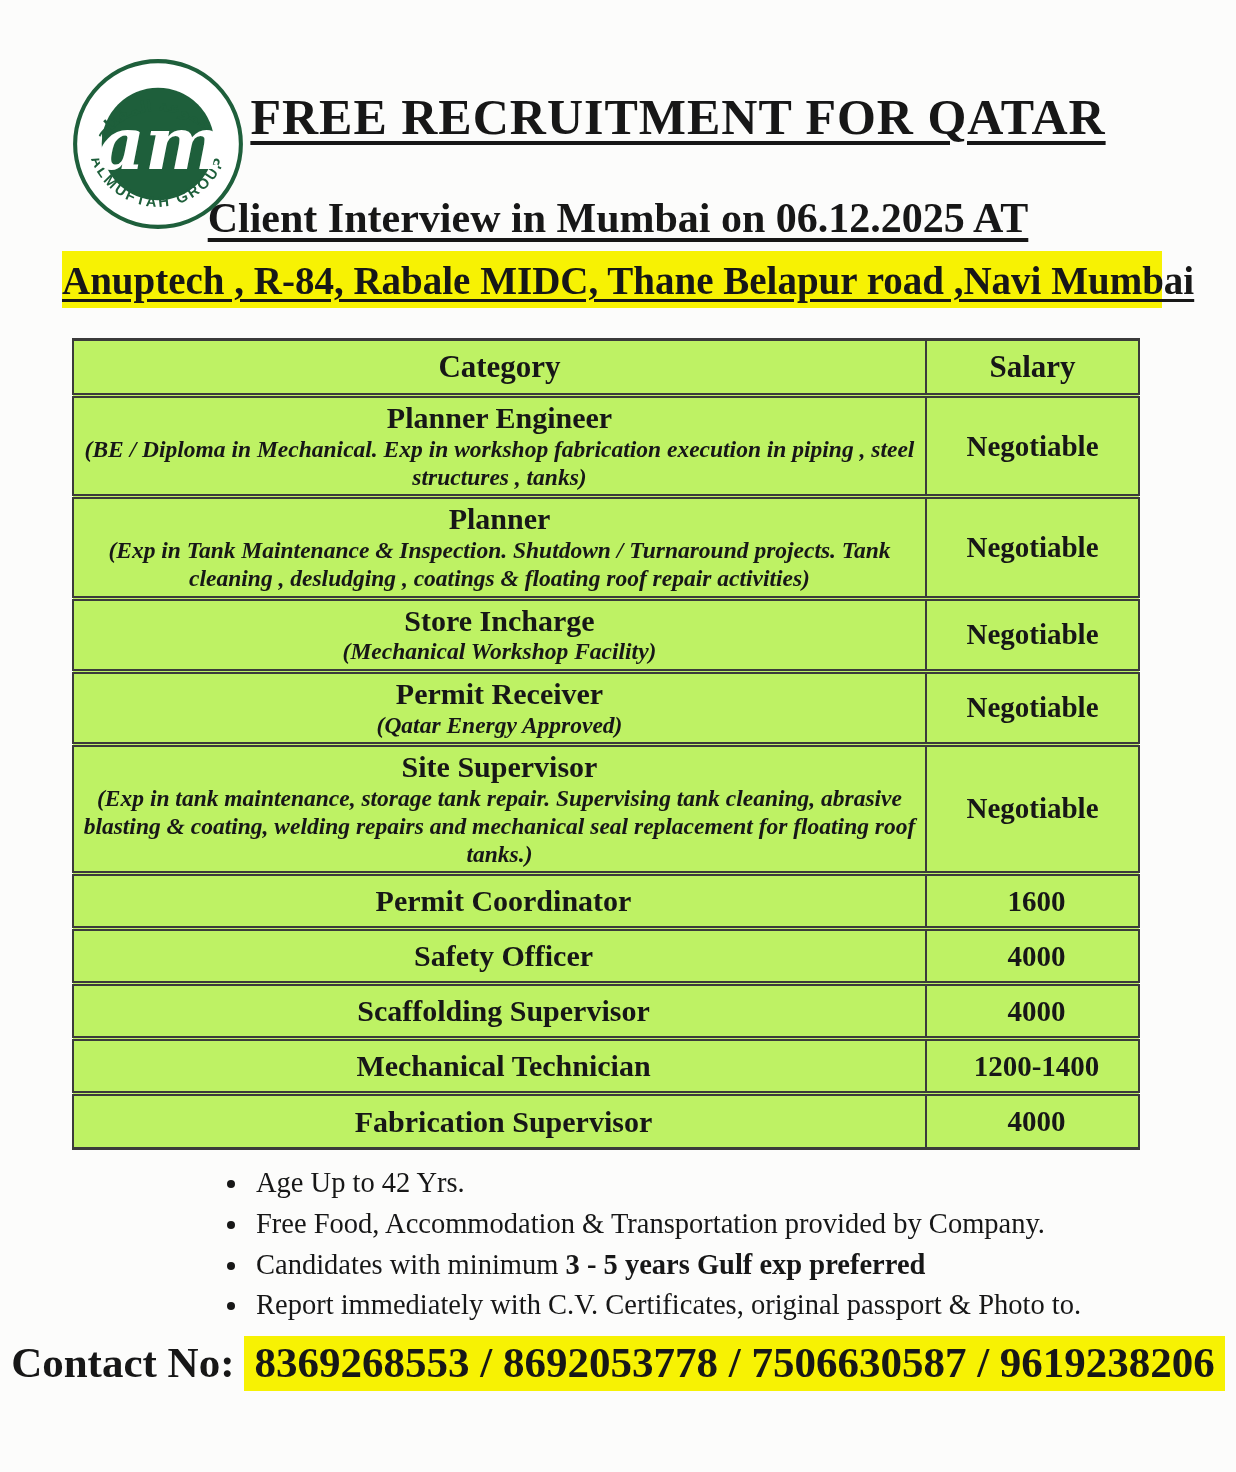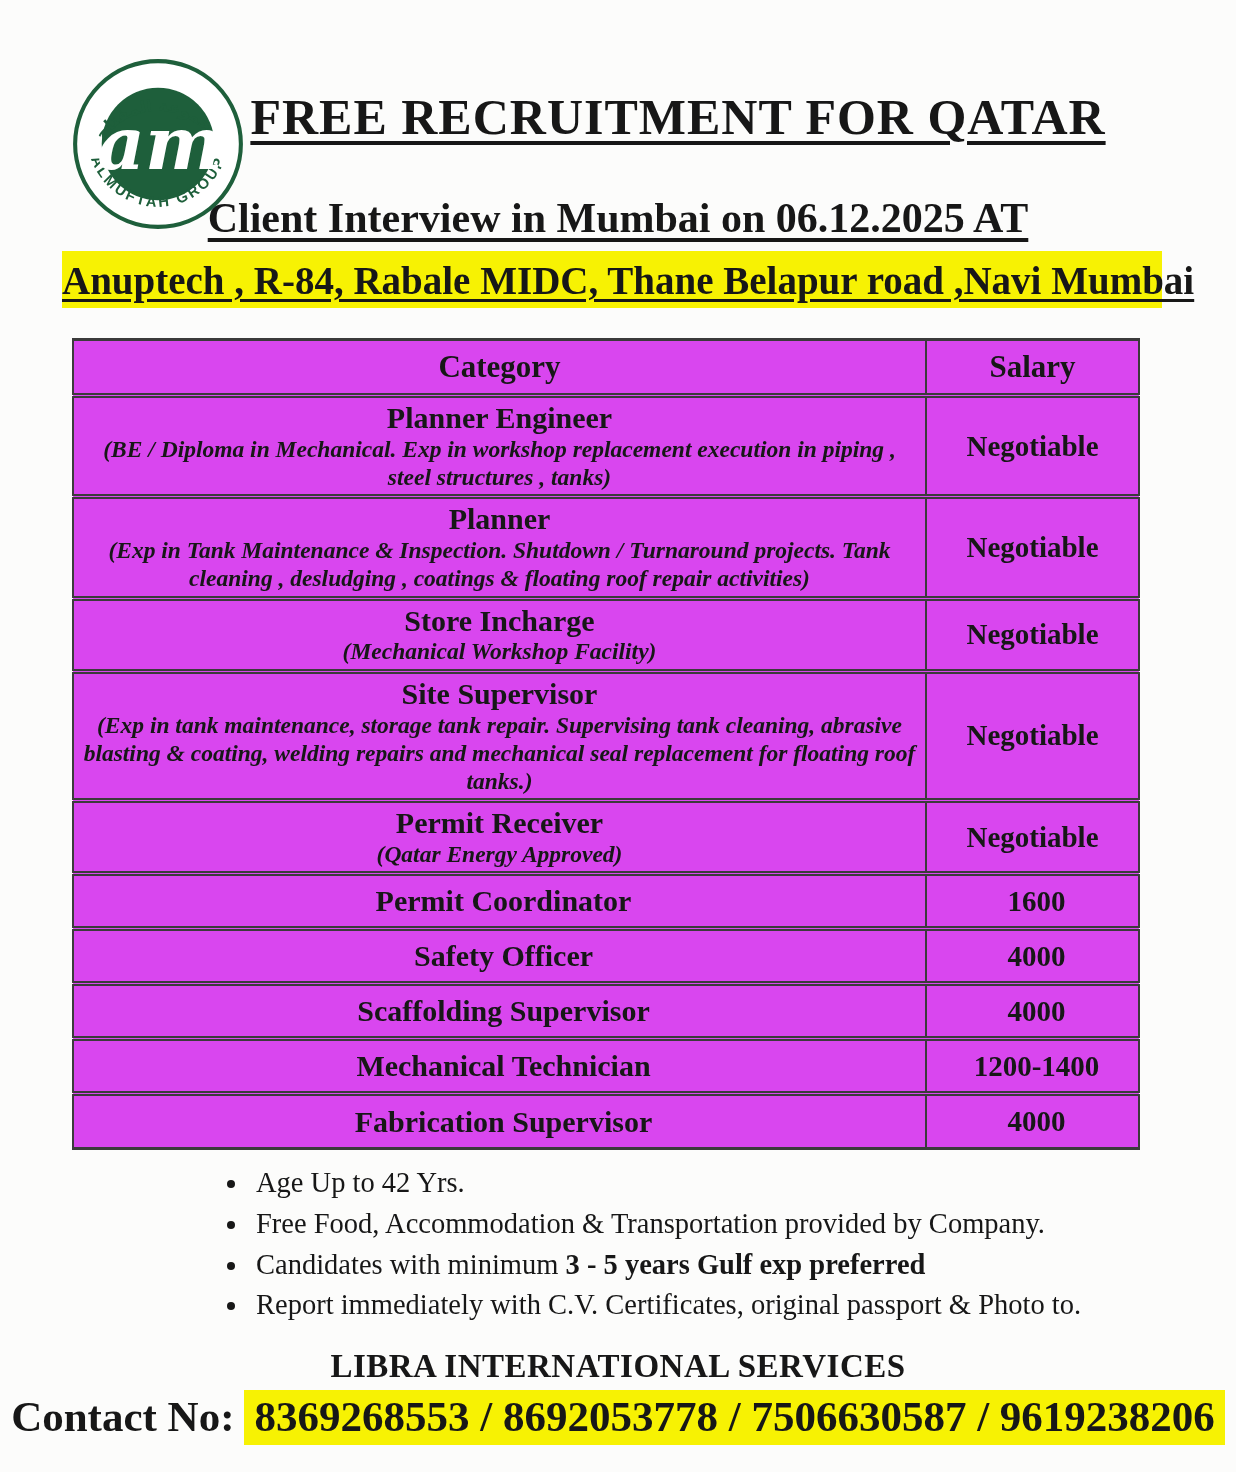--- a/index.html
+++ b/index.html
@@ -62,21 +62,21 @@
   }
   table.jobs col.c-cat { width: 853px; }
   table.jobs col.c-sal { width: 213px; }
   table.jobs th, table.jobs td {
     border: 2px solid #3b3b3b;
     border-top: 5px double #3b3b3b;
     border-bottom: 5px double #3b3b3b;
     vertical-align: middle;
     text-align: center;
     padding: 3px 8px;
-    background: #d946ef;
+    background: #bef264;
   }
   table.jobs tr:first-child th { border-top: 3px solid #3b3b3b; }
   table.jobs tr:last-child td { border-bottom: 3px solid #3b3b3b; }
   th.h-cell { font-size: 31px; font-weight: bold; height: 56px; }
   .job-title { font-size: 30px; font-weight: bold; line-height: 1.13; }
   .job-desc  { font-size: 23.5px; font-style: italic; font-weight: 600; line-height: 1.2; }
   .job-desc:empty { display: none; }
   td.salary-cell { font-size: 29px; font-weight: bold; }
   tr.simple td { height: 55px; padding-left: 16px; }
 
@@ -138,49 +138,49 @@
         <col class="c-sal">
       </colgroup>
     <tbody>
         <tr>
       <th class="h-cell">Category</th>
       <th class="h-cell">Salary</th>
     </tr>
     <tr>
       <td>
         <div class="job-title">Planner Engineer</div>
-        <div class="job-desc">(BE / Diploma in Mechanical. Exp in workshop replacement execution in piping , steel structures , tanks)</div>
+        <div class="job-desc">(BE / Diploma in Mechanical. Exp in workshop fabrication execution in piping , steel structures , tanks)</div>
       </td>
       <td class="salary-cell">Negotiable</td>
     </tr>
     <tr>
       <td>
         <div class="job-title">Planner</div>
         <div class="job-desc">(Exp in Tank Maintenance &amp; Inspection. Shutdown / Turnaround projects. Tank cleaning , desludging , coatings &amp; floating roof repair activities)</div>
       </td>
       <td class="salary-cell">Negotiable</td>
     </tr>
     <tr>
       <td>
         <div class="job-title">Store Incharge</div>
         <div class="job-desc">(Mechanical Workshop Facility)</div>
       </td>
       <td class="salary-cell">Negotiable</td>
     </tr>
     <tr>
       <td>
+        <div class="job-title">Permit Receiver</div>
+        <div class="job-desc">(Qatar Energy Approved)</div>
+      </td>
+      <td class="salary-cell">Negotiable</td>
+    </tr>
+    <tr>
+      <td>
         <div class="job-title">Site Supervisor</div>
         <div class="job-desc">(Exp in tank maintenance, storage tank repair. Supervising tank cleaning, abrasive blasting &amp; coating, welding repairs and mechanical seal replacement for floating roof tanks.)</div>
-      </td>
-      <td class="salary-cell">Negotiable</td>
-    </tr>
-    <tr>
-      <td>
-        <div class="job-title">Permit Receiver</div>
-        <div class="job-desc">(Qatar Energy Approved)</div>
       </td>
       <td class="salary-cell">Negotiable</td>
     </tr>
     <tr class="simple">
       <td>
         <div class="job-title">Permit Coordinator</div>
       </td>
       <td class="salary-cell">1600</td>
     </tr>
     <tr class="simple">
@@ -210,18 +210,17 @@
   </tbody>
     </table>
 
   <ul class="notes">
     <li><span>Age Up to 42 Yrs.</span><span class="seg-bold"></span></li>
     <li><span>Free Food, Accommodation &amp; Transportation provided by Company.</span><span class="seg-bold"></span></li>
     <li><span>Candidates with minimum </span><span class="seg-bold">3 - 5 years Gulf exp preferred</span></li>
     <li><span>Report immediately with C.V. Certificates, original passport &amp; Photo to.</span><span class="seg-bold"></span></li>
   </ul>
 
-  <div class="company-name">LIBRA INTERNATIONAL SERVICES</div>
   <div class="contact-line">
     <span class="contact-label">Contact No:</span><span class="contact-numbers hl">8369268553 / 8692053778 / 7506630587 / 9619238206</span>
   </div>
 
 </div>
 
 </body></html>

